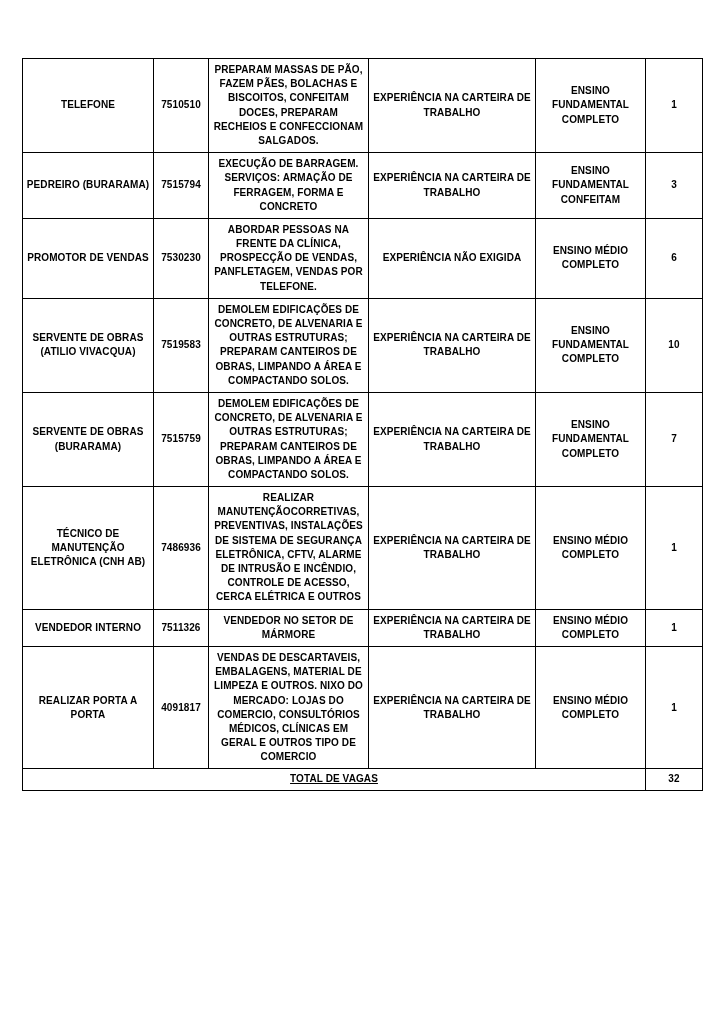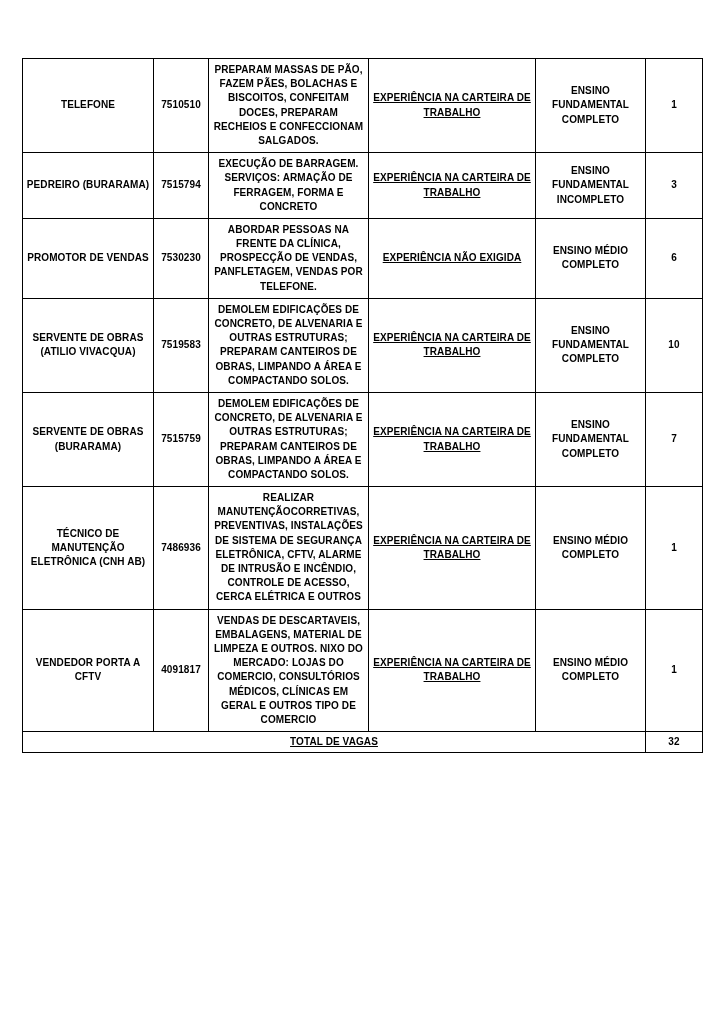--- a/index.html
+++ b/index.html
@@ -39,21 +39,21 @@
   col.c-role     { width: 131px; }
   col.c-code     { width: 55px;  }
   col.c-desc     { width: 160px; }
   col.c-exp      { width: 167px; }
   col.c-edu      { width: 110px; }
   col.c-qty      { width: 57px;  }
 
   td.role-cell { font-size: 7.6px; }
   td.code-cell { font-size: 7.8px; }
   td.desc-cell { font-size: 7.4px; }
-  td.exp-cell  { font-size: 7.6px; text-decoration: underline; }
+  td.exp-cell  { font-size: 7.6px; }
   td.edu-cell  { font-size: 7.6px; }
   td.qty-cell  { font-size: 7.8px; }
 
   tr.total-row td {
     padding: 3px 3px;
   }
   td.total-label {
     font-size: 7.6px;
     text-decoration: underline;
   }
@@ -81,21 +81,21 @@
         <td class="desc-cell">PREPARAM MASSAS DE PÃO, FAZEM PÃES, BOLACHAS E BISCOITOS, CONFEITAM DOCES, PREPARAM RECHEIOS E CONFECCIONAM SALGADOS.</td>
         <td class="exp-cell">EXPERIÊNCIA NA CARTEIRA DE TRABALHO</td>
         <td class="edu-cell">ENSINO FUNDAMENTAL COMPLETO</td>
         <td class="qty-cell">1</td>
       </tr>
       <tr>
         <td class="role-cell">PEDREIRO (BURARAMA)</td>
         <td class="code-cell">7515794</td>
         <td class="desc-cell">EXECUÇÃO DE BARRAGEM. SERVIÇOS: ARMAÇÃO DE FERRAGEM, FORMA E CONCRETO</td>
         <td class="exp-cell">EXPERIÊNCIA NA CARTEIRA DE TRABALHO</td>
-        <td class="edu-cell">ENSINO FUNDAMENTAL INCOMPLETO</td>
+        <td class="edu-cell">ENSINO FUNDAMENTAL CONFEITAM</td>
         <td class="qty-cell">3</td>
       </tr>
       <tr>
         <td class="role-cell">PROMOTOR DE VENDAS</td>
         <td class="code-cell">7530230</td>
         <td class="desc-cell">ABORDAR PESSOAS NA FRENTE DA CLÍNICA, PROSPECÇÃO DE VENDAS, PANFLETAGEM, VENDAS POR TELEFONE.</td>
         <td class="exp-cell">EXPERIÊNCIA NÃO EXIGIDA</td>
         <td class="edu-cell">ENSINO MÉDIO COMPLETO</td>
         <td class="qty-cell">6</td>
       </tr>
@@ -117,21 +117,29 @@
       </tr>
       <tr>
         <td class="role-cell">TÉCNICO DE MANUTENÇÃO ELETRÔNICA (CNH AB)</td>
         <td class="code-cell">7486936</td>
         <td class="desc-cell">REALIZAR MANUTENÇÃOCORRETIVAS, PREVENTIVAS, INSTALAÇÕES DE SISTEMA DE SEGURANÇA ELETRÔNICA, CFTV, ALARME DE INTRUSÃO E INCÊNDIO, CONTROLE DE ACESSO, CERCA ELÉTRICA E OUTROS</td>
         <td class="exp-cell">EXPERIÊNCIA NA CARTEIRA DE TRABALHO</td>
         <td class="edu-cell">ENSINO MÉDIO COMPLETO</td>
         <td class="qty-cell">1</td>
       </tr>
       <tr>
-        <td class="role-cell">VENDEDOR PORTA A CFTV</td>
+        <td class="role-cell">VENDEDOR INTERNO</td>
+        <td class="code-cell">7511326</td>
+        <td class="desc-cell">VENDEDOR NO SETOR DE MÁRMORE</td>
+        <td class="exp-cell">EXPERIÊNCIA NA CARTEIRA DE TRABALHO</td>
+        <td class="edu-cell">ENSINO MÉDIO COMPLETO</td>
+        <td class="qty-cell">1</td>
+      </tr>
+      <tr>
+        <td class="role-cell">REALIZAR PORTA A PORTA</td>
         <td class="code-cell">4091817</td>
         <td class="desc-cell">VENDAS DE DESCARTAVEIS, EMBALAGENS, MATERIAL DE LIMPEZA E OUTROS. NIXO DO MERCADO: LOJAS DO COMERCIO, CONSULTÓRIOS MÉDICOS, CLÍNICAS EM GERAL E OUTROS TIPO DE COMERCIO</td>
         <td class="exp-cell">EXPERIÊNCIA NA CARTEIRA DE TRABALHO</td>
         <td class="edu-cell">ENSINO MÉDIO COMPLETO</td>
         <td class="qty-cell">1</td>
       </tr>
       <tr class="total-row">
         <td class="total-label" colspan="5">TOTAL DE VAGAS</td>
         <td class="total-value">32</td>
       </tr>

